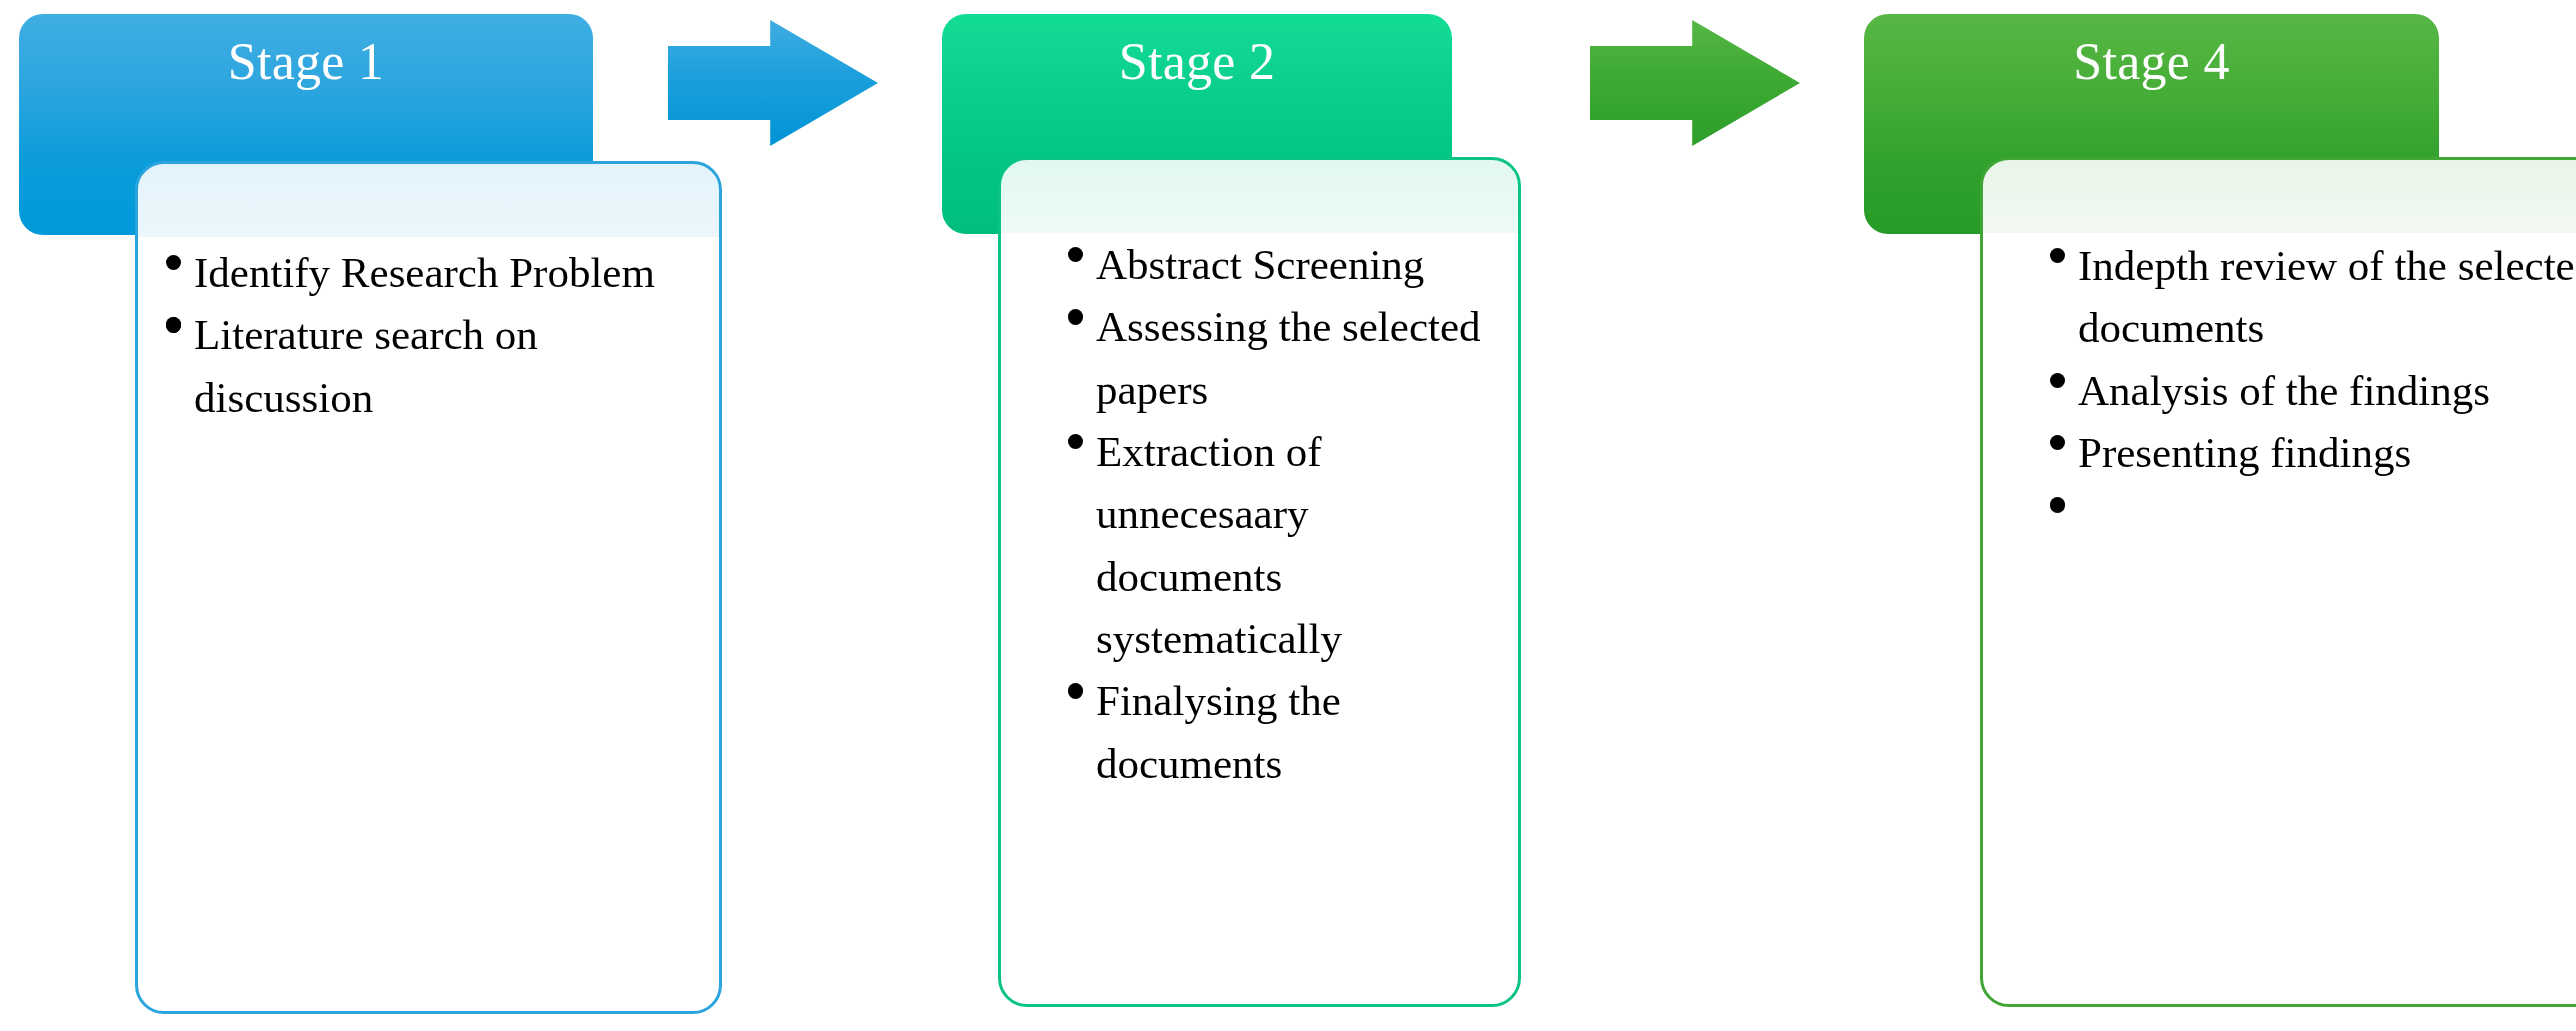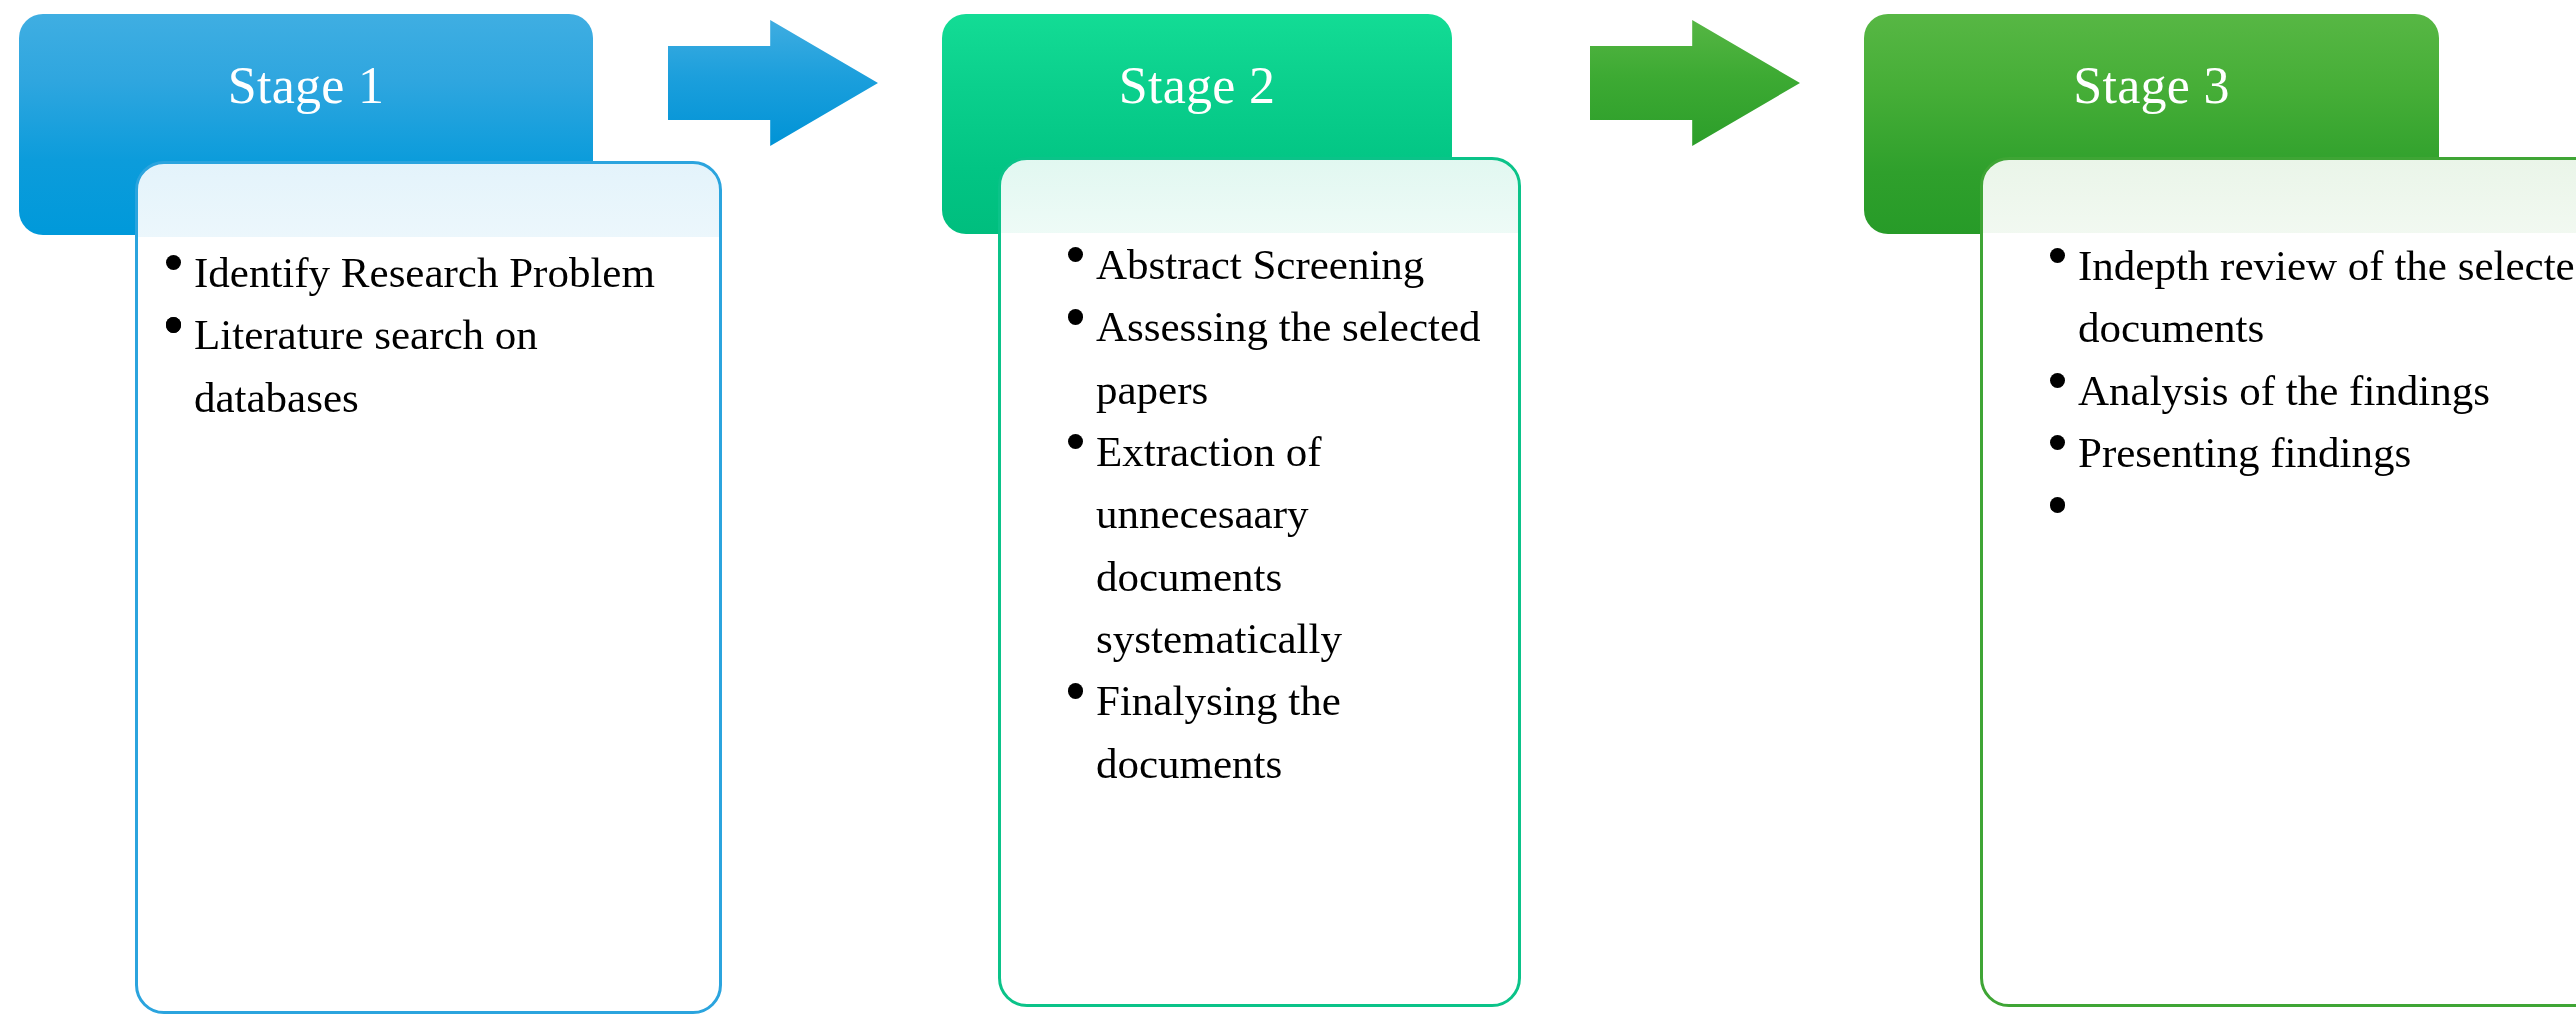--- a/index.html
+++ b/index.html
@@ -22,21 +22,20 @@
     z-index:1;
   }
   .stage-header .title{
     color:#ffffff;
     font-size:52px;
     line-height:1;
     letter-spacing:0.3px;
     padding-top:22.4px;
     font-family:"Liberation Serif", serif;
     white-space:nowrap;
-    margin-top:24px;
   }
 
   
   .stage-body{
     position:absolute;
     background:#ffffff;
     border-radius:29px;
     border-style:solid;
     border-width:3.5px;
     box-sizing:border-box;
@@ -136,21 +135,21 @@
 
   <div id="stage1-header" class="stage-header">
     <span class="title">Stage 1</span>
   </div>
 
   <div id="stage1-body" class="stage-body">
     <div class="tint"></div>
     <ul>
       <li><span class="bullet"></span><span>Identify Research Problem</span></li>
       <li><span class="bullet"></span></li>
-      <li><span class="bullet"></span><span>Literature search on databases</span></li>
+      <li><span class="bullet"></span><span>Literature search on discussion</span></li>
     </ul>
   </div>
 
   <div id="arrow1" class="arrow">
     <svg viewBox="0 0 300 200" preserveAspectRatio="none" aria-hidden="true">
       <defs>
         <linearGradient id="arrowGradBlue" x1="0" y1="0" x2="0" y2="1">
           <stop offset="0%" stop-color="#3FADE1"></stop>
           <stop offset="45%" stop-color="#1C9FDC"></stop>
           <stop offset="100%" stop-color="#0093D6"></stop>
@@ -181,21 +180,21 @@
           <stop offset="0%" stop-color="#56B644"></stop>
           <stop offset="45%" stop-color="#3DAA33"></stop>
           <stop offset="100%" stop-color="#2C9E2A"></stop>
         </linearGradient>
       </defs>
       <polygon points="0,47 146,47 146,10 300,100 146,190 146,153 0,153" fill="url(#arrowGradGreen)"></polygon>
     </svg>
   </div>
 
   <div id="stage3-header" class="stage-header">
-    <span class="title">Stage 3</span>
+    <span class="title">Stage 4</span>
   </div>
 
   <div id="stage3-body" class="stage-body">
     <div class="tint"></div>
     <ul>
       <li><span class="bullet"></span><span>Indepth review of the selected documents</span></li>
       <li><span class="bullet"></span><span>Analysis of the findings</span></li>
       <li><span class="bullet"></span><span>Presenting findings</span></li>
       <li><span class="bullet"></span></li>
     </ul>

